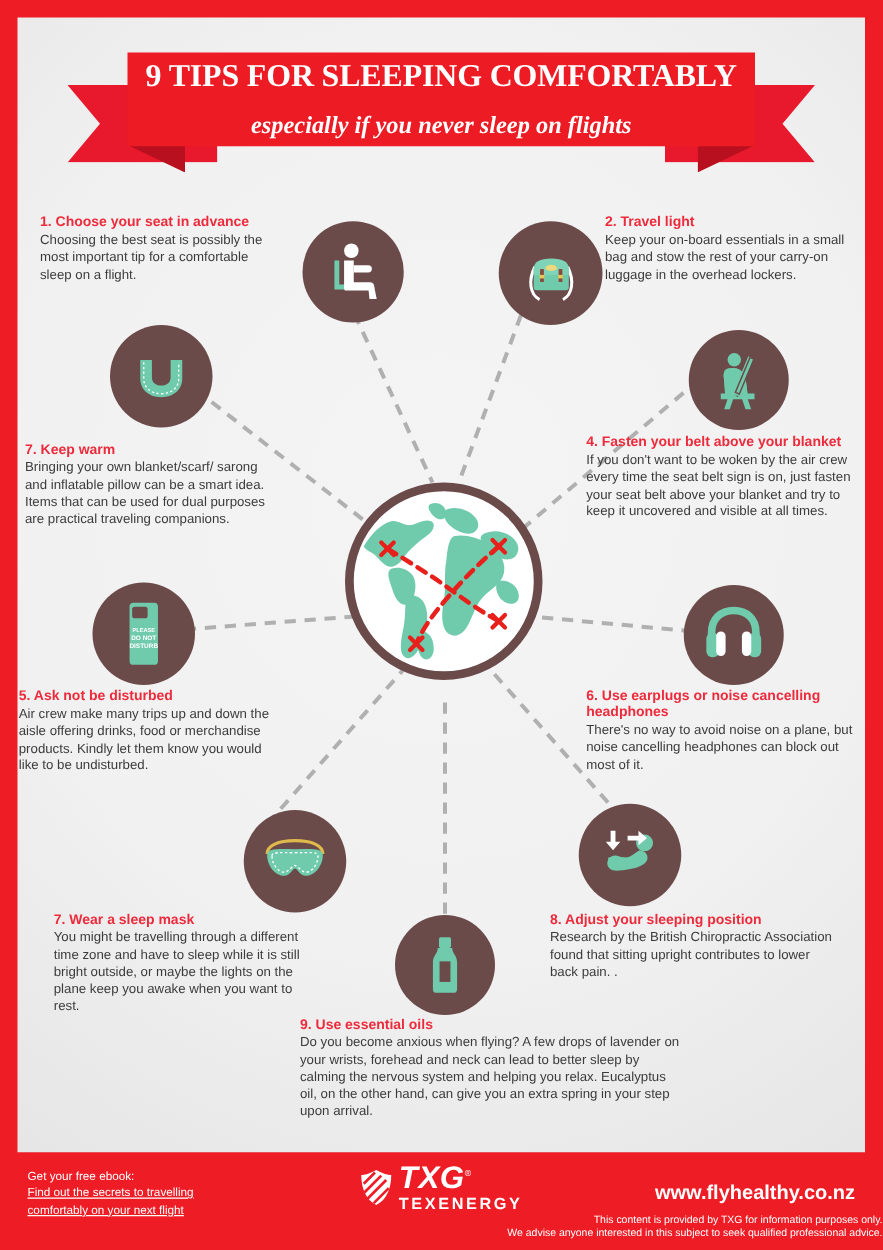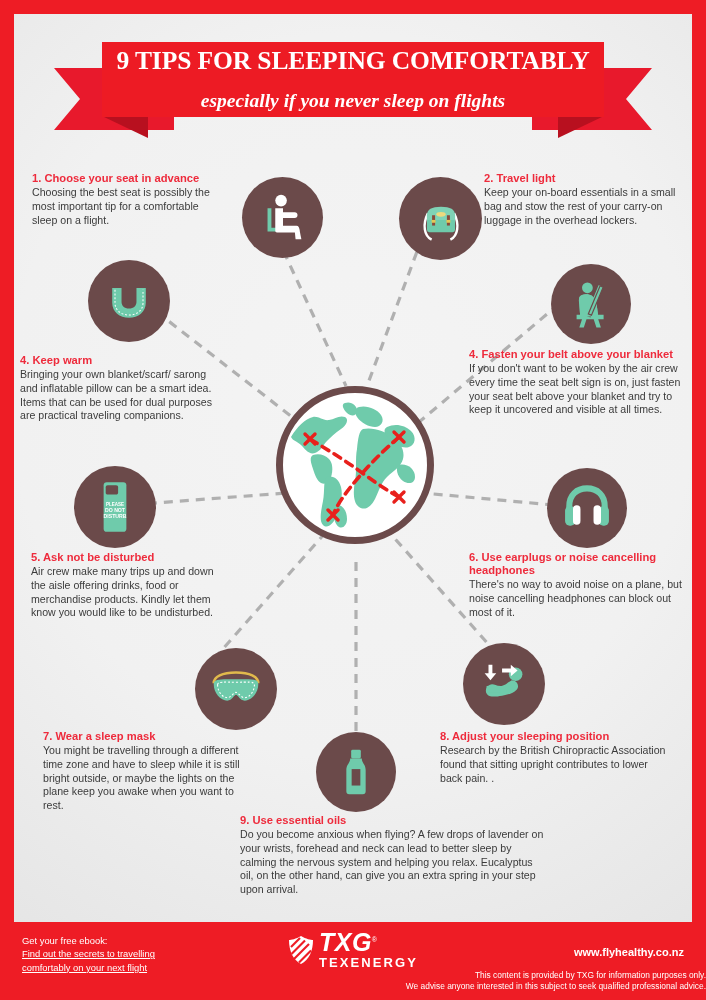--- a/index.html
+++ b/index.html
@@ -79,21 +79,21 @@
     position:absolute; left:0; top:922px; width:706px; height:78px;
     background:#ee1c25;
   }
   .footer-left {
     position:absolute; left:22px; top:12px; width:215px;
     color:#ffffff; font-size:9.4px; line-height:1.42;
   }
   .footer-left .lnk { text-decoration:underline; display:block; }
   .footer-right {
     position:absolute; right:22px; top:24px;
-    color:#ffffff; font-size:11px; font-weight:bold;
+    color:#ffffff; font-size:16px; font-weight:bold;
   }
   .footer-logo {
     position:absolute; left:0; right:0; top:8px;
     display:flex; align-items:center; justify-content:center; gap:5px;
   }
   .logo-text { display:flex; flex-direction:column; align-items:flex-start; line-height:1; }
   .logo-txg {
     font-family:"Liberation Sans", sans-serif;
     font-weight:bold; font-style:italic; font-size:25px; color:#ffffff;
     letter-spacing:0.5px; position:relative;
@@ -270,30 +270,30 @@
       <div class="tip-title">1. Choose your seat in advance</div>
       <div class="tip-body">Choosing the best seat is possibly the most important tip for a comfortable sleep on a flight.</div>
     </div>
 
     <div class="tip ta-c" style="left:470px; top:158px; width:194px;">
       <div class="tip-title">2. Travel light</div>
       <div class="tip-body">Keep your on-board essentials in a small bag and stow the rest of your carry-on luggage in the overhead lockers.</div>
     </div>
 
     <div class="tip ta-c" style="left:6px; top:340px; width:204px;">
-      <div class="tip-title">4. Keep warm</div>
+      <div class="tip-title">7. Keep warm</div>
       <div class="tip-body">Bringing your own blanket/scarf/ sarong and inflatable pillow can be a smart idea. Items that can be used for dual purposes are practical traveling companions.</div>
     </div>
 
     <div class="tip ta-c" style="left:455px; top:334px; width:218px;">
       <div class="tip-title">4. Fasten your belt above your blanket</div>
       <div class="tip-body">If you don't want to be woken by the air crew every time the seat belt sign is on, just fasten your seat belt above your blanket and try to keep it uncovered and visible at all times.</div>
     </div>
 
-    <div class="tip ta-c" style="left:1px; top:537px; width:201px;padding-left:16px;">
+    <div class="tip ta-c" style="left:1px; top:537px; width:201px;">
       <div class="tip-title">5. Ask not be disturbed</div>
       <div class="tip-body">Air crew make many trips up and down the aisle offering drinks, food or merchandise products. Kindly let them know you would like to be undisturbed.</div>
     </div>
 
     <div class="tip ta-c" style="left:455px; top:537px; width:218px;">
       <div class="tip-title">6. Use earplugs or noise cancelling headphones</div>
       <div class="tip-body">There's no way to avoid noise on a plane, but noise cancelling headphones can block out most of it.</div>
     </div>
 
     <div class="tip ta-c" style="left:29px; top:716px; width:214px;">

